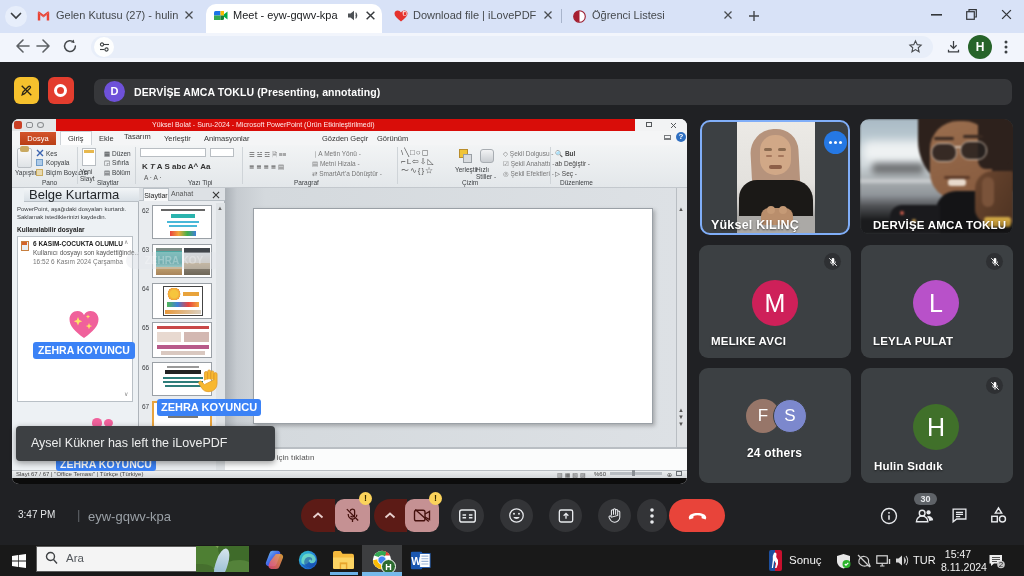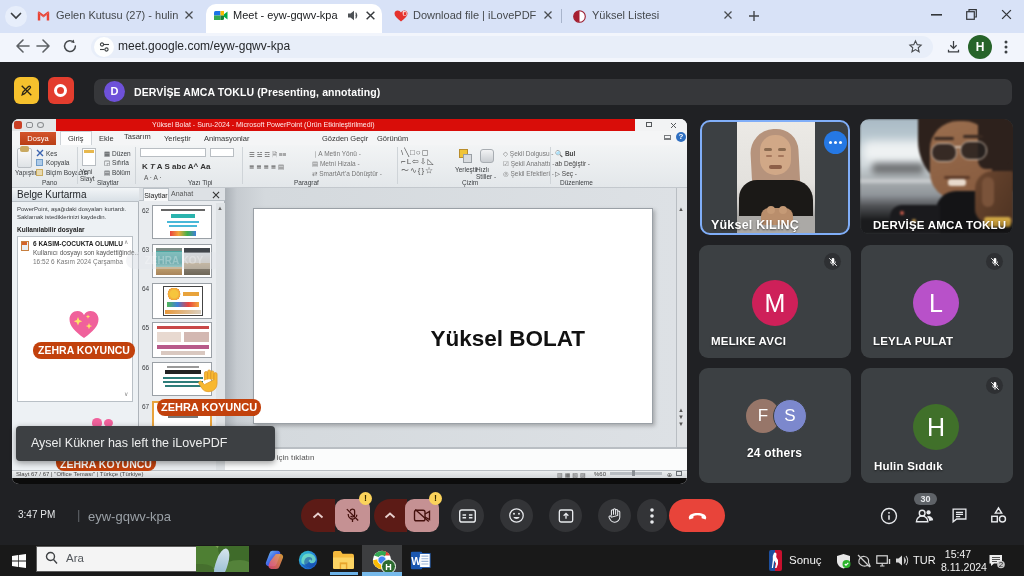--- a/index.html
+++ b/index.html
@@ -6,21 +6,21 @@
 .ab{position:absolute}
 #stage{position:relative;width:1024px;height:576px;background:#202124}
 
 #tabstrip{left:0;top:0;width:1024px;height:33px;background:#d8e2f7}
 #toolbar{left:0;top:33px;width:1024px;height:29px;background:#f2f5fc}
 .tabtxt{font-size:11px;color:#45494d;white-space:nowrap;overflow:hidden}
 #atab{left:206px;top:4px;width:176px;height:29px;background:#fff;border-radius:10px 10px 0 0}
 #omni{left:91px;top:36px;width:842px;height:22px;background:#e8eef9;border-radius:11px}
 .urltxt{font-size:12px;color:#26282b;letter-spacing:0px}
 
-.pill{background:#c2410c;color:#fff;border-radius:8px;text-align:center;font-weight:bold;white-space:nowrap}
+.pill{background:#3b82f6;color:#fff;border-radius:3px;text-align:center;font-weight:bold;white-space:nowrap}
 #banner{left:94px;top:79px;width:918px;height:26px;background:#36373a;border-radius:7px}
 .tile{background:#3c4043;border-radius:9px;overflow:hidden}
 .tname{position:absolute;color:#fff;font-size:12.5px;font-weight:bold;text-shadow:0 1px 2px rgba(0,0,0,.6);letter-spacing:.2px;white-space:nowrap}
 .lcir{position:absolute;border-radius:50%;color:#fff;display:flex;align-items:center;justify-content:center}
 .micoff{position:absolute;width:17px;height:17px;border-radius:50%;background:#2e3033;display:flex;align-items:center;justify-content:center}
 
 #ppt{left:12px;top:119px;width:675px;height:365px;border-radius:7px;overflow:hidden;background:#eef0f2}
 .t6{font-size:6.5px;color:#3a3d40;white-space:nowrap}
 .t7{font-size:7.5px;color:#333;white-space:nowrap}
 
@@ -73,21 +73,21 @@
 <div class="ab tabtxt" style="left:413px;top:9px;width:128px">Download file | iLovePDF</div>
 <svg class="ab" style="left:543px;top:10px" width="10" height="10" viewBox="0 0 10 10">
       <path d="M1.5 1.5 L8.5 8.5 M8.5 1.5 L1.5 8.5" stroke="#4a4d51" stroke-width="1.3"></path>
     </svg>
 <div class="ab" style="left:561px;top:9px;width:1px;height:14px;background:#a8b4cb"></div>
 
 <svg class="ab" style="left:573px;top:10px" width="13" height="13" viewBox="0 0 13 13">
       <circle cx="6.5" cy="6.5" r="5.8" fill="#fff" stroke="#9b1c2e" stroke-width="1.1"></circle>
       <path d="M6.5 0.7 a5.8 5.8 0 0 0 0 11.6Z" fill="#a61e30"></path>
     </svg>
-<div class="ab tabtxt" style="left:592px;top:9px;width:90px">Yüksel Listesi</div>
+<div class="ab tabtxt" style="left:592px;top:9px;width:90px">Öğrenci Listesi</div>
 <svg class="ab" style="left:723px;top:10px" width="10" height="10" viewBox="0 0 10 10">
       <path d="M1.5 1.5 L8.5 8.5 M8.5 1.5 L1.5 8.5" stroke="#4a4d51" stroke-width="1.3"></path>
     </svg>
 <svg class="ab" style="left:748px;top:10px" width="12" height="12" viewBox="0 0 12 12">
       <path d="M6 1 V11 M1 6 H11" stroke="#44474b" stroke-width="1.4"></path>
     </svg>
 
 <svg class="ab" style="left:931px;top:14px" width="11" height="2" viewBox="0 0 11 2">
       <rect width="11" height="1.6" fill="#33363a"></rect>
     </svg>
@@ -111,21 +111,20 @@
       <path d="M11 0.5 V3.6 H7.9Z" fill="#46494d"></path>
     </svg>
 <div class="ab" id="omni"></div>
 <div class="ab" style="left:94px;top:37px;width:20px;height:20px;border-radius:50%;background:#fdfefe"></div>
 <svg class="ab" style="left:99px;top:42px" width="11" height="10" viewBox="0 0 11 10">
       <circle cx="3" cy="2.5" r="1.6" fill="none" stroke="#3c4043" stroke-width="1.1"></circle>
       <path d="M5 2.5 H10" stroke="#3c4043" stroke-width="1.1"></path>
       <circle cx="7.5" cy="7.5" r="1.6" fill="none" stroke="#3c4043" stroke-width="1.1"></circle>
       <path d="M1 7.5 H5.5" stroke="#3c4043" stroke-width="1.1"></path>
     </svg>
-<div class="ab urltxt" style="left:118px;top:39px">meet.google.com/eyw-gqwv-kpa</div>
 <svg class="ab" style="left:908px;top:39px" width="15" height="15" viewBox="0 0 24 24">
       <path d="M12 3 L14.8 9 L21 9.7 L16.4 14 L17.7 20.4 L12 17 L6.3 20.4 L7.6 14 L3 9.7 L9.2 9Z" fill="none" stroke="#494c50" stroke-width="1.8"></path>
     </svg>
 <svg class="ab" style="left:946px;top:39px" width="15" height="15" viewBox="0 0 24 24">
       <path d="M12 3 V14 M7 10 L12 15 L17 10" stroke="#3b3e42" stroke-width="2" fill="none"></path>
       <path d="M4 17 v3.5 h16 V17" stroke="#3b3e42" stroke-width="2" fill="none"></path>
     </svg>
 <div class="ab" style="left:968px;top:35px;width:24px;height:24px;border-radius:50%;background:#27642a;color:#fff;font-size:12px;font-weight:bold;text-align:center;line-height:24px">H</div>
 <svg class="ab" style="left:1004px;top:40px" width="4" height="14" viewBox="0 0 4 14">
       <circle cx="2" cy="2" r="1.5" fill="#3c4043"></circle>
@@ -304,21 +303,21 @@
  <div class="ab t6" style="left:450px;top:60px">Çizim</div>
  <div class="ab" style="left:538px;top:28px;width:1px;height:37px;background:#cfd4d8"></div>
  <div class="ab t6" style="left:543px;top:31px;color:#444">🔍 <b>Bul</b></div>
  <div class="ab t6" style="left:543px;top:41px;color:#444">ab Değiştir -</div>
  <div class="ab t6" style="left:543px;top:51px;color:#444">▷ Seç -</div>
  <div class="ab t6" style="left:548px;top:60px">Düzenleme</div>
  <div class="ab t6" style="left:30px;top:60px">Pano</div>
  <div class="ab t6" style="left:85px;top:60px">Slaytlar</div>
 
  <div class="ab" style="left:0;top:69px;width:127px;height:282px;background:#edf1f4;border-right:1px solid #aeb4ba"></div>
- <div class="ab" style="left:0;top:69px;width:127px;height:14px;background:linear-gradient(#f2f5f7,#d9e0e6);border-bottom:1px solid #b9c0c6;color:#23262a;font-size:10px;line-height:14px;padding-left:5px">Belge Kurtarma</div>
+ <div class="ab" style="left:12px;top:69px;width:127px;height:14px;background:linear-gradient(#f2f5f7,#d9e0e6);border-bottom:1px solid #b9c0c6;color:#23262a;font-size:13px;line-height:14px;padding-left:5px">Belge Kurtarma</div>
  <div class="ab" style="left:5px;top:87px;width:120px;white-space:normal;line-height:7.5px;font-size:6px;color:#3a3d40">PowerPoint, aşağıdaki dosyaları kurtardı. Saklamak istediklerinizi kaydedin.</div>
  <div class="ab t6" style="left:5px;top:107px;font-weight:bold;color:#222">Kullanılabilir dosyalar</div>
  <div class="ab" style="left:5px;top:117px;width:116px;height:166px;background:#fff;border:1px solid #b9c0c6"></div>
  <div class="ab" style="left:9px;top:122px;width:8px;height:10px;background:#e8eef4;border:1px solid #c77f3f"></div>
  <div class="ab" style="left:10px;top:123px;width:5px;height:3px;background:#d3622a"></div>
  <div class="ab" style="left:21px;top:121px;font-size:6.5px;color:#1a1a1a;font-weight:bold;white-space:nowrap;width:92px;overflow:hidden">6 KASIM-ÇOCUKTA OLUMLU DAV...</div>
  <div class="ab t6" style="left:21px;top:130px;color:#555">Kullanıcı dosyayı son kaydettiğinde...</div>
  <div class="ab t6" style="left:21px;top:139px;color:#777">16:52 6 Kasım 2024 Çarşamba</div>
  <div class="ab" style="left:112px;top:119px;font-size:6px;color:#888">∧</div>
  <div class="ab" style="left:112px;top:271px;font-size:6px;color:#888">∨</div>
@@ -371,21 +370,20 @@
    <div class="ab" style="left:12px;top:22px;width:36px;height:2px;background:#2e7d7a"></div>
  </div>
  <div class="ab t6" style="left:130px;top:284px">67</div>
  <div class="ab" style="left:140px;top:282px;width:60px;height:35px;background:#fff;border:2px solid #e8a33d">
    <div class="ab" style="left:10px;top:6px;width:38px;height:3px;background:#777"></div>
    <div class="ab" style="left:14px;top:12px;width:30px;height:3px;background:#777"></div>
  </div>
 
  <div class="ab" style="left:213px;top:69px;width:451px;height:259px;background:linear-gradient(90deg,#aab0b6 0,#c6cbd0 12px,#d4d9dd 40px,#dde1e5 100%)"></div>
  <div class="ab" style="left:241px;top:89px;width:400px;height:216px;background:#fff;border:1px solid #9aa0a6;box-shadow:2px 2px 4px rgba(0,0,0,.25)"></div>
- <div class="ab" style="left:241px;top:207px;width:332px;text-align:right;font-size:22.5px;font-weight:bold;color:#111">Yüksel BOLAT</div>
 
  <div class="ab" style="left:664px;top:69px;width:11px;height:259px;background:#dfe2e5;border-left:1px solid #b9bec3"></div>
  <div class="ab" style="left:666px;top:87px;font-size:6px;color:#555">▲</div>
  <div class="ab" style="left:666px;top:288px;font-size:6px;color:#555;line-height:7px">▲<br>▼<br>▼</div>
 
  <div class="ab" style="left:213px;top:328px;width:462px;height:23px;background:#fbfcfc;border-top:2px solid #b9bec3"></div>
  <div class="ab" style="left:218px;top:334px;font-size:8px;color:#555">Not eklemek için tıklatın</div>
 
  <div class="ab" style="left:0;top:351px;width:675px;height:8px;background:linear-gradient(#eceeef,#d3d7da);border-top:1px solid #b9bec3"></div>
  <div class="ab" style="left:4px;top:352px;font-size:6px;color:#444;white-space:nowrap">Slayt 67 / 67 | "Office Teması" | Türkçe (Türkiye)</div>

